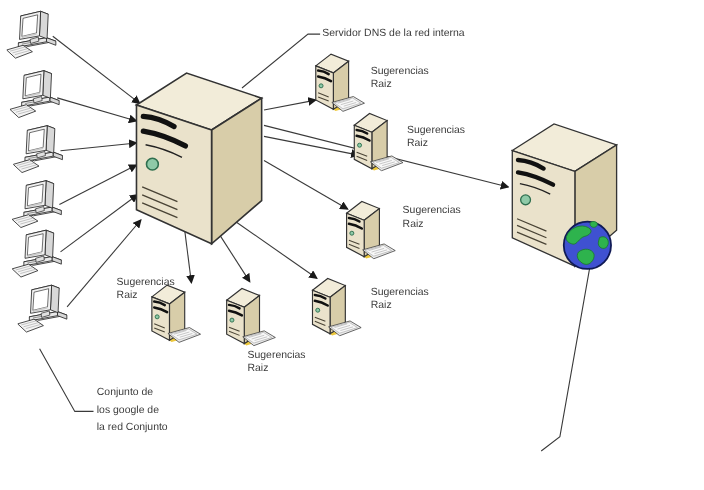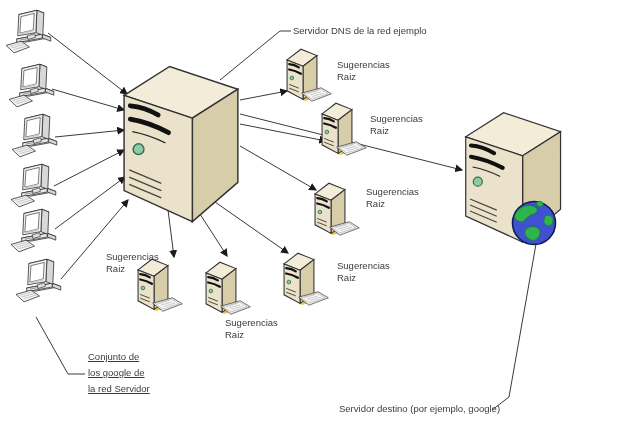--- a/index.html
+++ b/index.html
@@ -6,21 +6,21 @@
   #stage{
     position:relative;width:640px;height:445px;background:#ffffff;
     overflow:hidden;font-family:"Liberation Sans", sans-serif;
   }
   #wires{position:absolute;left:0;top:0;}
   .lbl{
     position:absolute;color:#3b3b3b;font-size:9.5px;line-height:12px;
     white-space:nowrap;
   }
   .lbl span{display:block;}
-  .caption span{display:block;line-height:16px;text-decoration:underline;}
+  .caption span{display:block;line-height:16px;}
 </style>
 </head>
 <body>
 
 <div id="stage">
 
   <svg id="wires" width="640" height="445" viewBox="0 0 640 445">
     <defs>
       <marker id="ah" viewBox="0 0 10 10" refX="8.5" refY="5" markerWidth="8" markerHeight="8" orient="auto">
         <path d="M0,0 L10,5 L0,10 z" fill="#1a1a1a"></path>
@@ -138,21 +138,21 @@
     <use href="#server" x="464" y="104" width="100" height="145"></use>
     <g transform="translate(534,223)">
       <circle r="21.5" fill="#3f51d1" stroke="#101a55" stroke-width="1.6"></circle>
       <path d="M-19,-8 C-16,-16 -6,-20 1,-16 C6,-13 2,-9 -3,-8 C-8,-6 -9,-1 -13,-1 C-17,-2 -20,-4 -19,-8 Z" fill="#2eb34d" stroke="#1c7a33" stroke-width="0.8"></path>
       <path d="M-8,6 C-3,2 4,3 6,8 C7,13 2,19 -3,17 C-8,15 -11,10 -8,6 Z" fill="#2eb34d" stroke="#1c7a33" stroke-width="0.8"></path>
       <path d="M11,-7 C17,-10 21,-4 18,1 C15,5 9,2 10,-3 Z" fill="#2eb34d" stroke="#1c7a33" stroke-width="0.8"></path>
       <path d="M3,-21 C7,-23 11,-20 8,-17 C5,-15 1,-18 3,-21 Z" fill="#2eb34d" stroke="#1c7a33" stroke-width="0.8"></path>
     </g>
   </svg>
 
-  <div class="lbl" style="left:293px;top:25px">Servidor DNS de la red ejemplo</div>
+  <div class="lbl" style="left:293px;top:25px">Servidor DNS de la red interna</div>
 
   <div class="lbl" style="left:337px;top:59px">
     <span>Sugerencias</span>
     <span>Raiz</span>
   </div>
   <div class="lbl" style="left:370px;top:113px">
     <span>Sugerencias</span>
     <span>Raiz</span>
   </div>
   <div class="lbl" style="left:366px;top:186px">
@@ -168,18 +168,17 @@
     <span>Raiz</span>
   </div>
   <div class="lbl" style="left:225px;top:317px">
     <span>Sugerencias</span>
     <span>Raiz</span>
   </div>
 
   <div class="lbl caption" style="left:88px;top:349px">
     <span>Conjunto de</span>
     <span>los google de</span>
-    <span>la red Servidor</span>
+    <span>la red Conjunto</span>
   </div>
 
-  <div class="lbl" style="left:339px;top:403px">Servidor destino (por ejemplo, google)</div>
 
 </div>
 
 </body></html>

